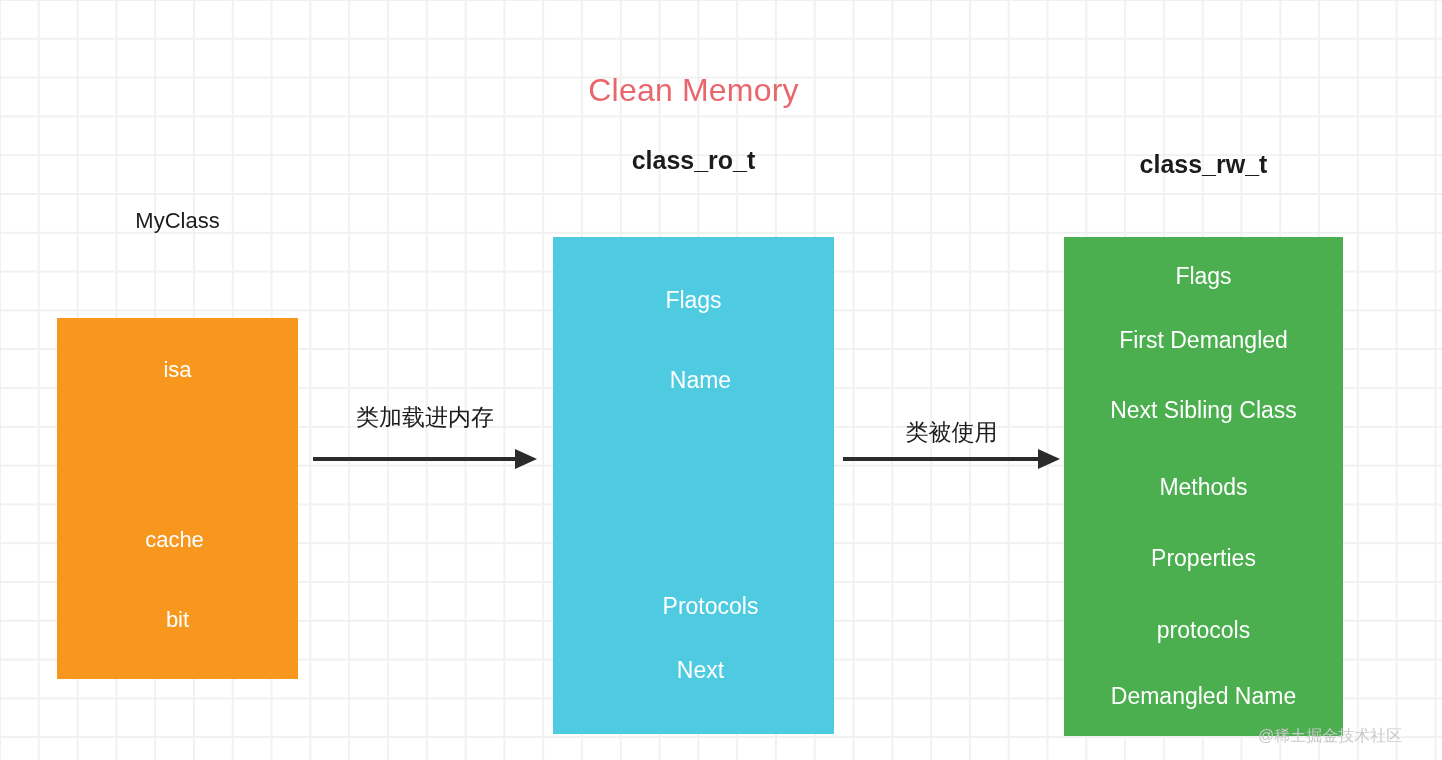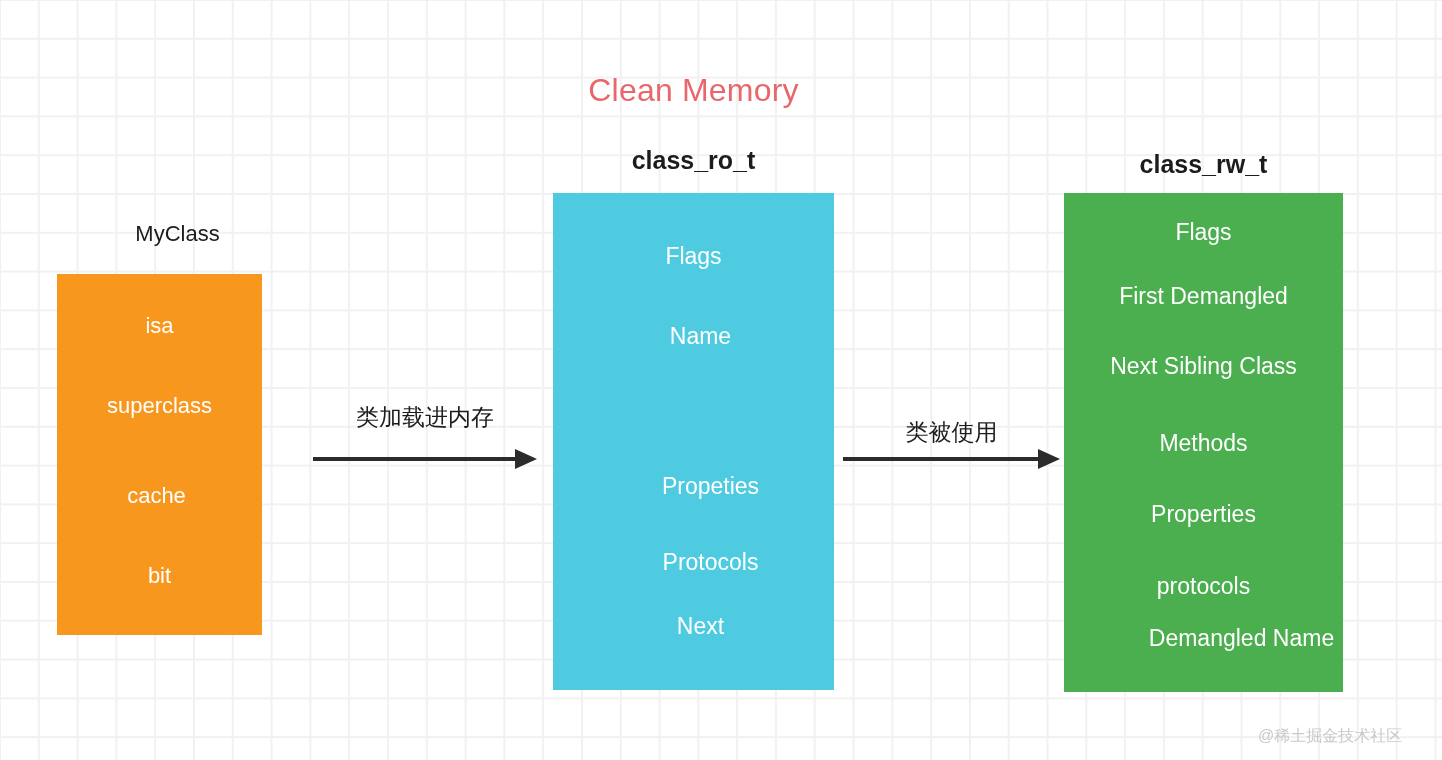--- a/index.html
+++ b/index.html
@@ -51,20 +51,21 @@
     color: #1c1c1c;
     font-size: 22px;
     font-weight: 400;
     white-space: nowrap;
   }
 
   
   .mem-box {
     position: absolute;
     box-sizing: border-box;
+    margin-top: 44px;
   }
   .mem-box .field {
     position: absolute;
     width: 100%;
     text-align: center;
     color: #ffffff;
     font-size: 23px;
     font-weight: 400;
     white-space: nowrap;
     line-height: 1;
@@ -117,54 +118,52 @@
 
 <div id="canvas">
 
   <div class="mem-title" style="left:553px; top:72px; width:281px;">Clean Memory</div>
 
   <div class="struct-title" style="left:553px; top:146px; width:281px;">class_ro_t</div>
 
 
   <div class="struct-title" style="left:1064px; top:150px; width:279px;">class_rw_t</div>
 
-  <div class="box-caption" style="left:57px; top:221px; width:241px;">MyClass</div>
+  <div class="box-caption" style="left:57px; top:208px; width:241px;">MyClass</div>
 
-  <div class="mem-box" id="box-myclass" style="left:57px; top:274px; width:205px; height:361px;">
+  <div class="mem-box" id="box-myclass" style="left:57px; top:274px; width:241px; height:361px;">
     <div class="field" style="top:41px;">isa</div>
-    <div class="field" style="top:121px;">superclass</div>
     <div class="field" style="top:211px; transform:translateX(-3px);">cache</div>
     <div class="field" style="top:291px;">bit</div>
   </div>
 
   <div class="arrow-label" style="left:313px; top:402px; width:224px;">类加载进内存</div>
   <div class="arrow" style="left:313px; top:449px; width:224px;">
     <div class="shaft" style="width:205px;"></div>
     <div class="head" style="left:202px;"></div>
   </div>
 
   <div class="mem-box" id="box-class-ro" style="left:553px; top:193px; width:281px; height:497px;">
     <div class="field" style="top:52px;">Flags</div>
     <div class="field" style="top:132px; transform:translateX(7px);">Name</div>
-    <div class="field" style="top:282px; transform:translateX(17px);">Propeties</div>
     <div class="field" style="top:358px; transform:translateX(17px);">Protocols</div>
     <div class="field" style="top:422px; transform:translateX(7px);">Next</div>
   </div>
 
   <div class="arrow-label" style="left:843px; top:417px; width:217px;">类被使用</div>
   <div class="arrow" style="left:843px; top:449px; width:217px;">
     <div class="shaft" style="width:198px;"></div>
     <div class="head" style="left:195px;"></div>
   </div>
 
   <div class="mem-box" id="box-class-rw" style="left:1064px; top:193px; width:279px; height:499px;">
     <div class="field" style="top:28px;">Flags</div>
     <div class="field" style="top:92px;">First Demangled</div>
     <div class="field" style="top:162px;">Next Sibling Class</div>
     <div class="field" style="top:239px;">Methods</div>
     <div class="field" style="top:310px;">Properties</div>
     <div class="field" style="top:382px;">protocols</div>
-    <div class="field" style="top:434px;padding-left:38px;">Demangled Name</div>
+    <div class="field" style="top:448px;">Demangled Name</div>
   </div>
 
   <div id="watermark" style="left:1258px; top:720px;margin-top:6px;">@稀土掘金技术社区</div>
 
 </div>
 
 </body></html>

